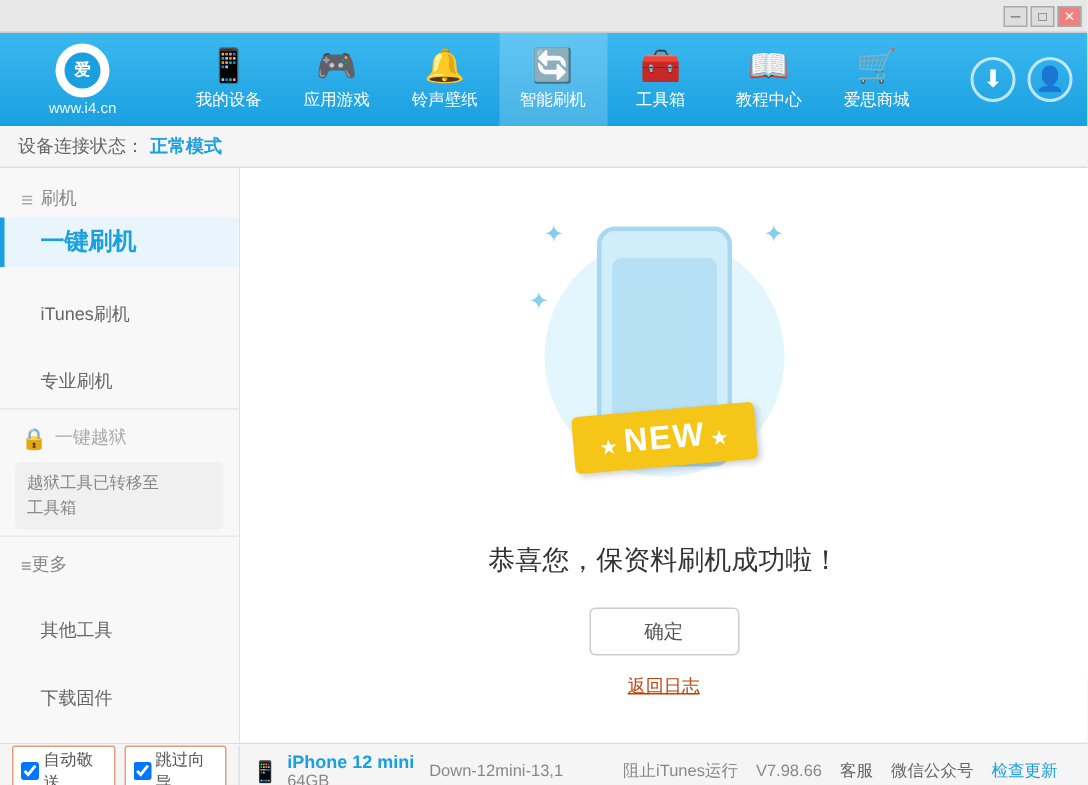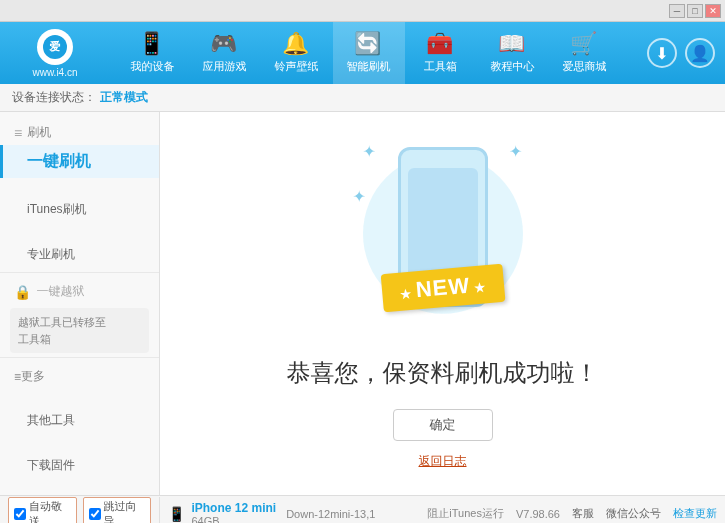--- a/index.html
+++ b/index.html
@@ -292,21 +292,21 @@
       font-size: 12px;
       margin-right: 4px;
     }
     .new-banner::after {
       content: '★';
       font-size: 12px;
       margin-left: 4px;
     }
 
     .success-text {
-      font-size: 24px;
+      font-size: 18px;
       color: #333;
       margin-bottom: 20px;
       text-align: center;
     }
     .confirm-btn {
       width: 100px;
       height: 32px;
       background: white;
       border: 1px solid #ccc;
       border-radius: 4px;
@@ -497,20 +497,20 @@
 
   <div style="padding:0 8px; display:flex; align-items:center; gap:6px; flex:1;">
     <span style="font-size:14px; color:#1aa0e0;">📱</span>
     <div>
       <div class="device-name">iPhone 12 mini</div>
       <div class="device-sub">64GB</div>
     </div>
     <div class="device-sub" style="margin-left:4px;">Down-12mini-13,1</div>
   </div>
 
-  <div style="display:flex; align-items:center; gap:12px; padding-right:8px; font-size:11px; color:#888;">
+  <div style="display:flex; align-items:center; gap:12px; padding-right:20px; font-size:11px; color:#888;">
     <span style="font-size:11px; color:#888;">阻止iTunes运行</span>
     <span>V7.98.66</span>
     <span style="cursor:pointer; color:#666;">客服</span>
     <span style="cursor:pointer; color:#666;">微信公众号</span>
     <span style="cursor:pointer; color:#1aa0e0;">检查更新</span>
   </div>
 </div>
 
 </body></html>

